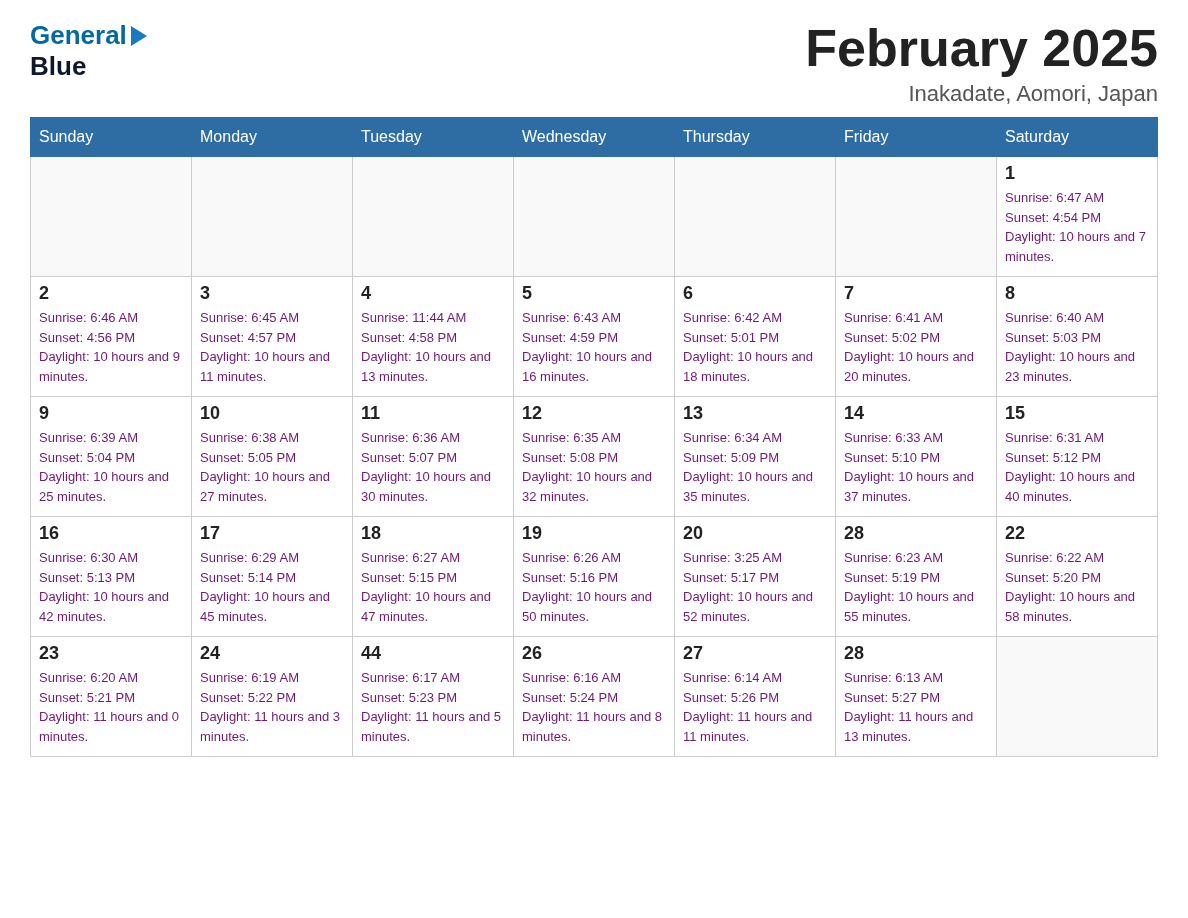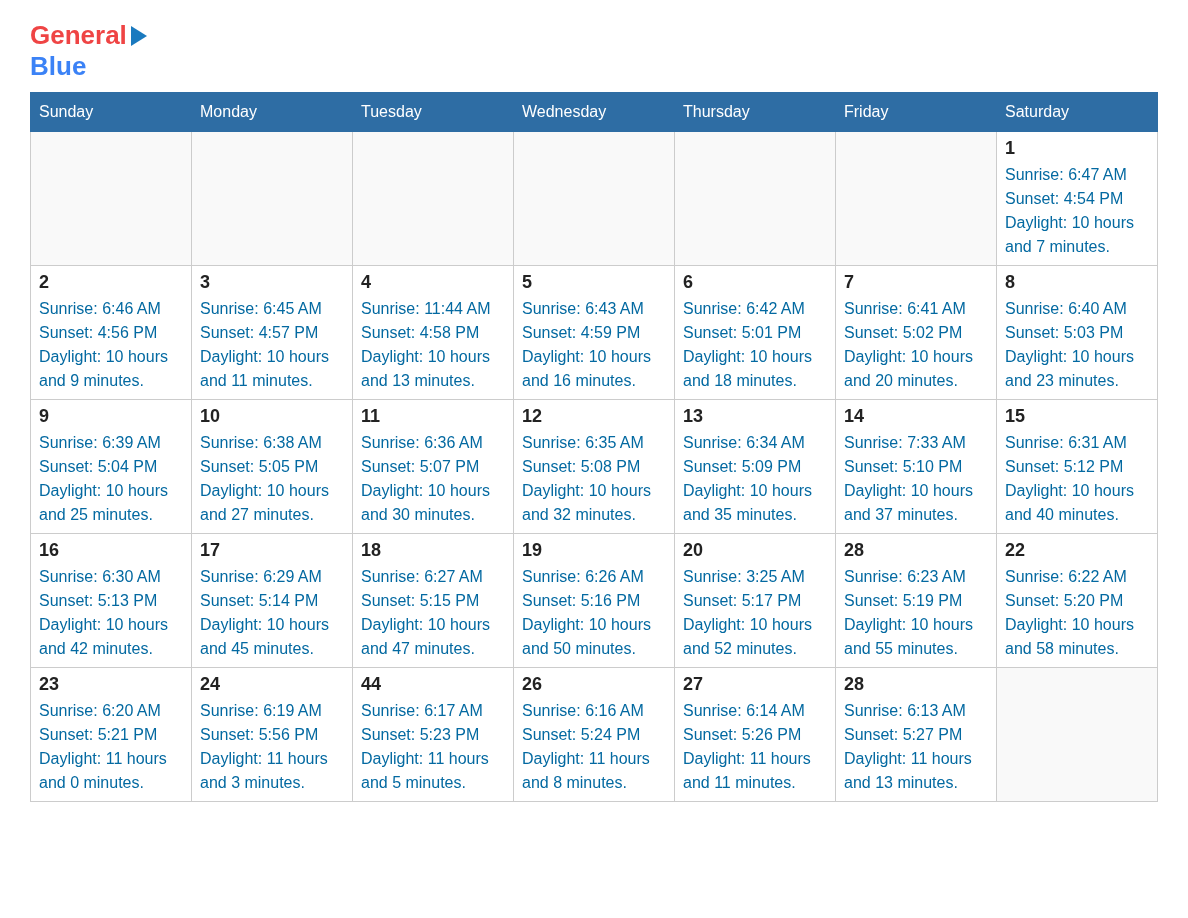--- a/index.html
+++ b/index.html
@@ -53,75 +53,79 @@
       height: 120px;
     }
     .day-number {
       font-size: 18px;
       font-weight: bold;
       color: #222;
       display: block;
       margin-bottom: 4px;
     }
     .day-info {
-      font-size: 16px;
-      color: #0369a1;
+      font-size: 13px;
+      color: #701a75;
       line-height: 1.5;
     }
     .empty-cell {
       background: #f9f9f9;
     }
     .logo-wrapper {
       display: flex;
       align-items: center;
     }
     .logo-text-group {
       display: flex;
       flex-direction: column;
     }
     .logo-line1 {
       display: flex;
       align-items: center;
     }
     .logo-general-text {
       font-size: 26px;
       font-weight: bold;
-      color: #ef4444;
+      color: #0369a1;
     }
     .logo-arrow-right {
       display: inline-block;
       width: 0;
       height: 0;
       border-top: 10px solid transparent;
       border-bottom: 10px solid transparent;
       border-left: 16px solid #1a7abf;
       margin-left: 4px;
     }
     .logo-blue-text {
       font-size: 26px;
       font-weight: bold;
-      color: #3b82f6;
+      color: #0f172a;
       margin-top: -2px;
     }
   </style>
 </head>
 <body>
 
 <div class="header">
   <div class="logo-wrapper">
     <div class="logo-text-group">
       <div class="logo-line1">
         <span class="logo-general-text">General</span>
         <span class="logo-arrow-right"></span>
       </div>
       <div>
         <span class="logo-blue-text">Blue</span>
       </div>
     </div>
   </div>
+  <div class="title-section">
+    <div class="month-title">February 2025</div>
+    <div class="location">Inakadate, Aomori, Japan</div>
+  </div>
 </div>
 
 <table class="calendar">
   <thead>
     <tr>
     <th>Sunday</th>
         <th>Monday</th>
         <th>Tuesday</th>
         <th>Wednesday</th>
         <th>Thursday</th>
@@ -214,21 +218,21 @@
 Daylight: 10 hours and 32 minutes.</div>
         </td>
         <td>
           <span class="day-number">13</span>
           <div class="day-info">Sunrise: 6:34 AM
 Sunset: 5:09 PM
 Daylight: 10 hours and 35 minutes.</div>
         </td>
         <td>
           <span class="day-number">14</span>
-          <div class="day-info">Sunrise: 7:33 AM
+          <div class="day-info">Sunrise: 6:33 AM
 Sunset: 5:10 PM
 Daylight: 10 hours and 37 minutes.</div>
         </td>
         <td>
           <span class="day-number">15</span>
           <div class="day-info">Sunrise: 6:31 AM
 Sunset: 5:12 PM
 Daylight: 10 hours and 40 minutes.</div>
         </td>
       </tr>
@@ -279,21 +283,21 @@
       <tr>
         <td>
           <span class="day-number">23</span>
           <div class="day-info">Sunrise: 6:20 AM
 Sunset: 5:21 PM
 Daylight: 11 hours and 0 minutes.</div>
         </td>
         <td>
           <span class="day-number">24</span>
           <div class="day-info">Sunrise: 6:19 AM
-Sunset: 5:56 PM
+Sunset: 5:22 PM
 Daylight: 11 hours and 3 minutes.</div>
         </td>
         <td>
           <span class="day-number">44</span>
           <div class="day-info">Sunrise: 6:17 AM
 Sunset: 5:23 PM
 Daylight: 11 hours and 5 minutes.</div>
         </td>
         <td>
           <span class="day-number">26</span>

